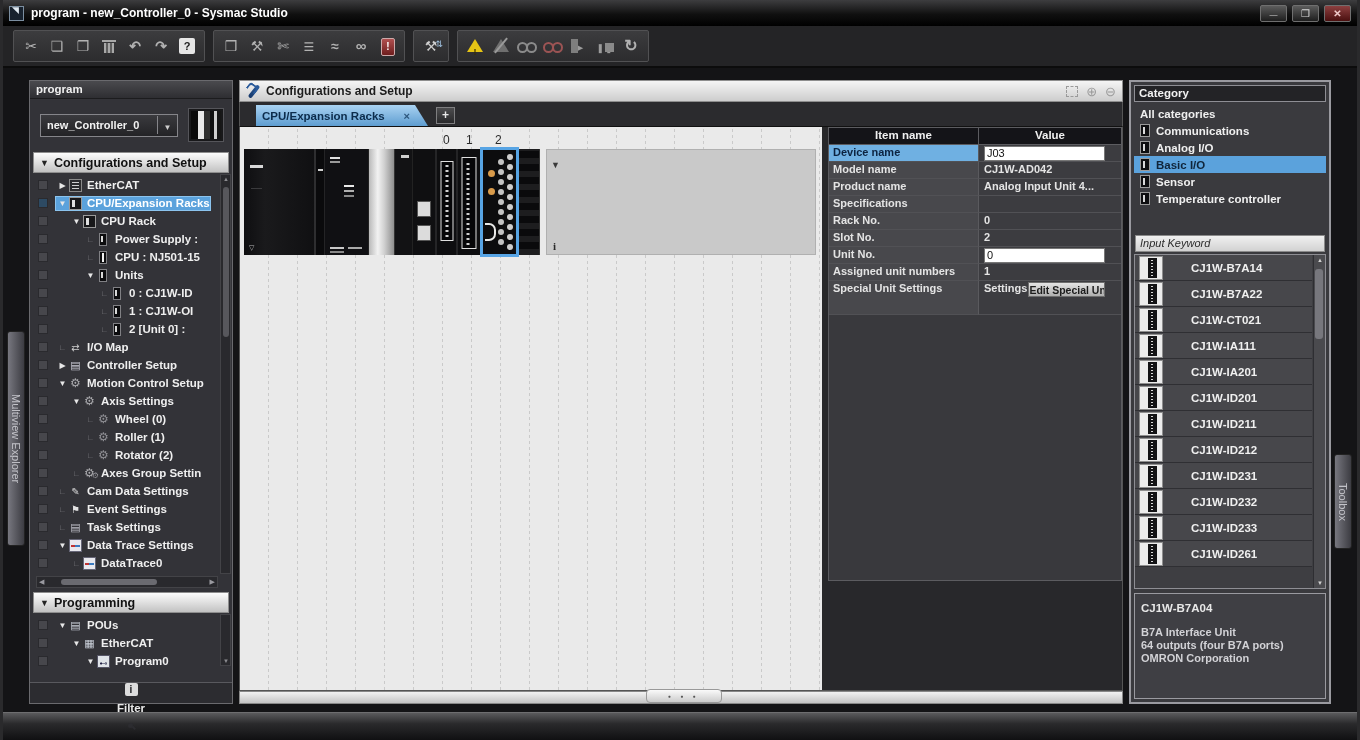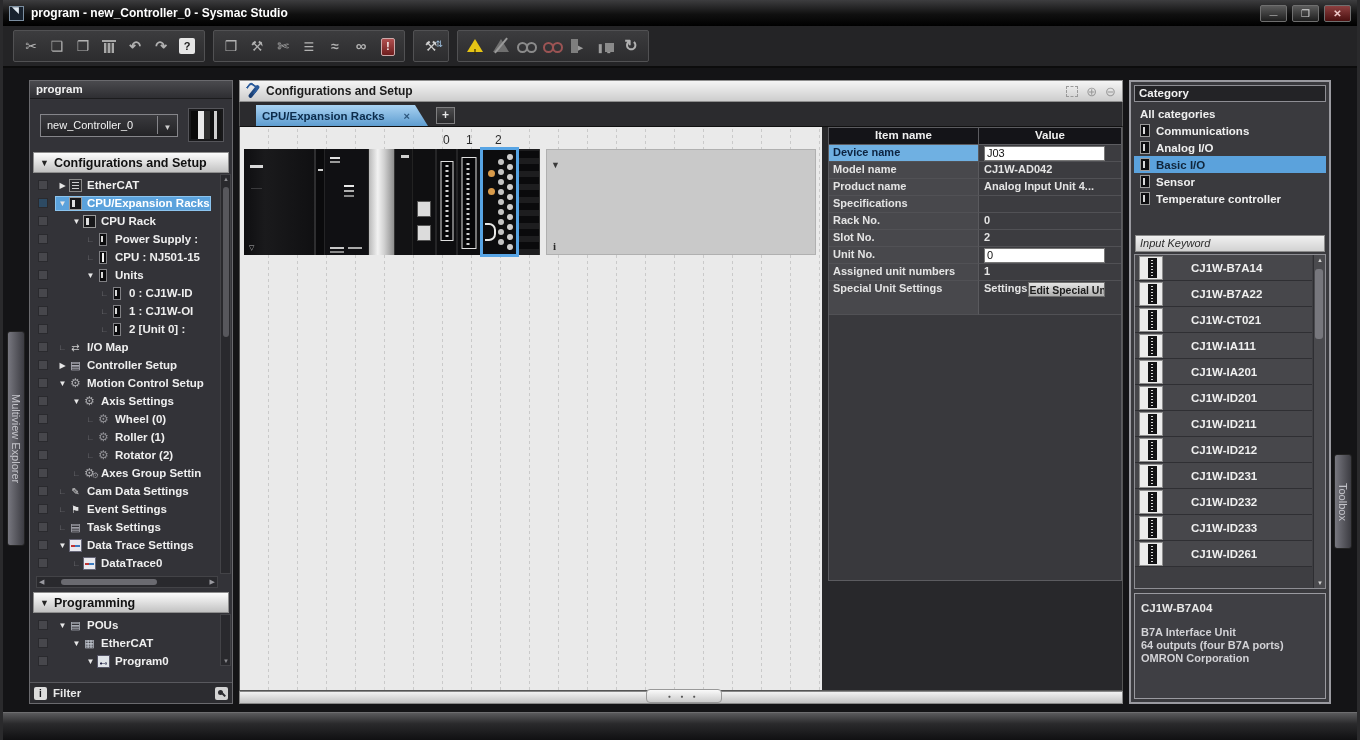--- a/index.html
+++ b/index.html
@@ -64,21 +64,21 @@
   .striptab { position:absolute; left:4px; width:18px; background:linear-gradient(90deg,#77777f,#3c3c42); border:1px solid #222; border-radius:3px; display:flex; align-items:center; justify-content:center; }
   .lstrip .striptab { top:255px; height:215px; }
   .rstrip .striptab { top:378px; height:95px; left:3px; }
   .striplbl { writing-mode:vertical-rl; color:#c3c3c9; font-size:11px; white-space:nowrap; }
 
   
   .explorer { width:204px; background:#333338; border:1px solid #6a6a6e; display:flex; flex-direction:column; margin-top:4px; margin-bottom:8px; }
   .phdr { height:18px; background:linear-gradient(#4a4a4e,#2e2e32); border-bottom:1px solid #1c1c1e; color:#f0f0f0; font-size:11.5px; font-weight:bold; padding:2px 0 0 6px; }
   .selrow { display:flex; align-items:center; padding:9px 8px 8px 10px; gap:10px; }
   .ctrlsel { flex:1; height:23px; background:linear-gradient(#3a3a3e,#232326); border:1px solid #85858a; display:flex; align-items:center; }
-  .ctrlsel .cname { flex:1; color:#f2f2f2; font-size:11px; font-weight:normal; padding-left:6px; }
+  .ctrlsel .cname { flex:1; color:#f2f2f2; font-size:11px; font-weight:bold; padding-left:6px; }
   .ctrlsel .dd { width:20px; border-left:1px solid #85858a; text-align:center; }
   .ctrlsel .dd::before { content:"▼"; color:#cfcfcf; font-size:8px; }
   .devimg { width:36px; height:34px; background:#18181a; border:1px solid #55555a; position:relative; }
   .devimg::before { content:""; position:absolute; inset:2px; background:repeating-linear-gradient(90deg,#0a0a0a 0 7px,#e8e8e8 7px 13px,#2e2e2e 13px 19px,#111 19px 23px,#cfcfcf 23px 26px,#161616 26px 32px); }
   .sechdr { height:21px; margin:2px 3px 1px 3px; background:linear-gradient(#fdfdfd,#c2c2c2); border:1px solid #8e8e8e; color:#111; font-size:12.5px; font-weight:bold; display:flex; align-items:center; padding-left:6px; gap:5px; }
   .sechdr::before { content:"▼"; font-size:9px; color:#222; }
   .tree { position:relative; padding:2px 14px 2px 0; }
   .trow { height:18px; display:flex; align-items:center; padding-left:8px; }
   .trow .sq { width:10px; height:10px; background:#47474c; border:1px solid #2a2a2e; margin-right:8px; flex:none; }
   .trow.sel .sq { background:#2d4a63; }
@@ -114,21 +114,21 @@
   
   .vbar { position:absolute; right:1px; top:0; bottom:0; width:11px; background:#29292d; border:1px solid #434347; }
   .vbar::before { content:"▲"; position:absolute; top:1px; left:2px; font-size:6px; color:#8b8b90; }
   .vbar::after { content:""; position:absolute; left:2px; top:12px; width:6px; height:150px; background:#57575c; border-radius:3px; }
   .hscroll { height:12px; margin:2px 14px 2px 6px; background:#29292d; border:1px solid #434347; position:relative; }
   .hscroll::before { content:"◀"; position:absolute; left:2px; top:1px; font-size:7px; color:#9a9aa0; }
   .hscroll::after { content:"▶"; position:absolute; right:2px; top:1px; font-size:7px; color:#9a9aa0; }
   .hthumb { position:absolute; left:24px; top:2px; width:96px; height:6px; background:#6a6a70; border-radius:3px; }
   .vbar2 { position:absolute; right:1px; top:0; height:52px; width:11px; background:#29292d; border:1px solid #434347; }
   .vbar2::after { content:"▼"; position:absolute; bottom:1px; left:2px; font-size:6px; color:#8b8b90; }
-  .filterbar { margin-top:auto; height:21px; background:#2c2c30; border-top:1px solid #59595e; display:flex; align-items:center; gap:6px; padding:0 4px; }
+  .filterbar { margin-top:auto; height:21px; background:#2c2c30; border-top:1px solid #59595e; display:flex; align-items:center; gap:6px; padding:0 4px;flex-direction:column; }
   .finfo { width:13px; height:13px; background:#dcdcdc; color:#17171a; font-size:10px; font-weight:bold; text-align:center; line-height:13px; border-radius:2px; }
   .finfo::before { content:"i"; }
   .flbl { color:#e8e8e8; font-size:11.5px; font-weight:bold; flex:1; }
   .fpin { width:13px; height:13px; background:#d4d4d4; border-radius:2px; position:relative; }
   .fpin::before { content:""; position:absolute; left:3px; top:3px; width:5px; height:5px; background:#2c2c30; border-radius:50%; }
   .fpin::after { content:""; position:absolute; left:7px; top:7px; width:4px; height:1.5px; background:#2c2c30; transform:rotate(45deg); }
 
   
   .main { flex:1; display:flex; flex-direction:column; margin:4px 4px 8px 6px; min-width:0; }
   .mhdr { height:22px; background:linear-gradient(#f5f5f5,#cdcdcd); border:1px solid #8e8e8e; display:flex; align-items:center; padding:0 6px; gap:6px; }

